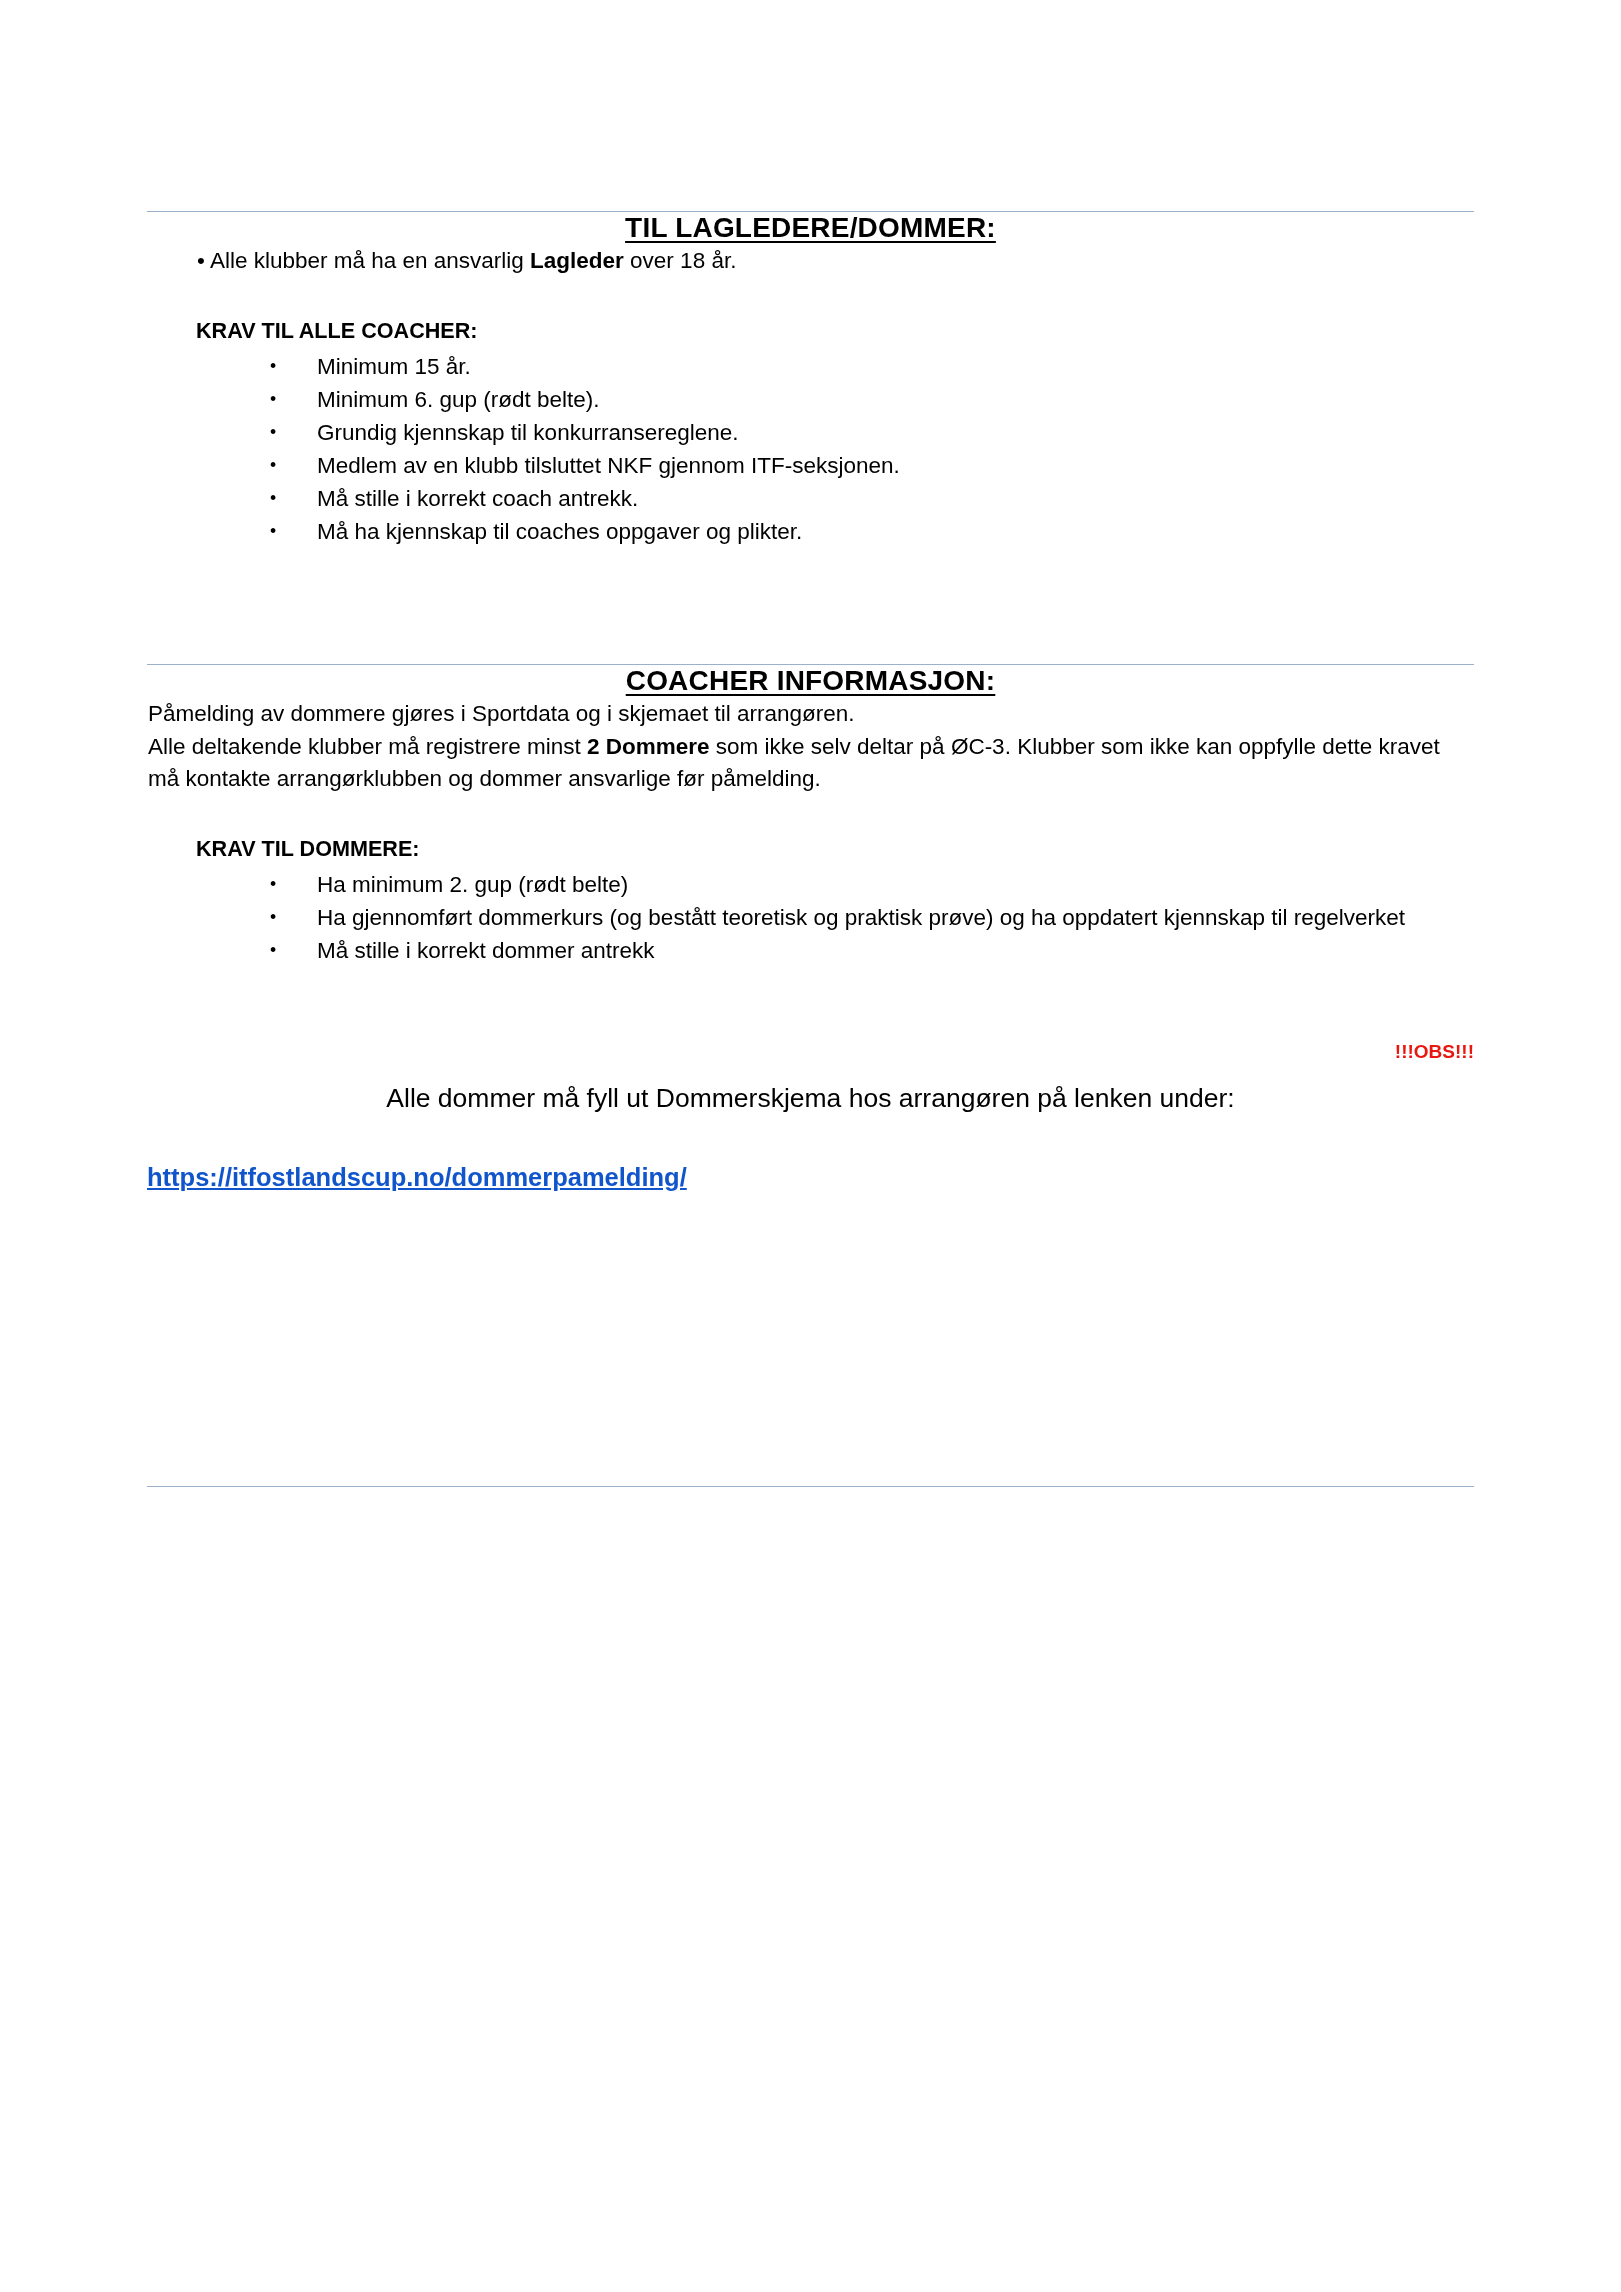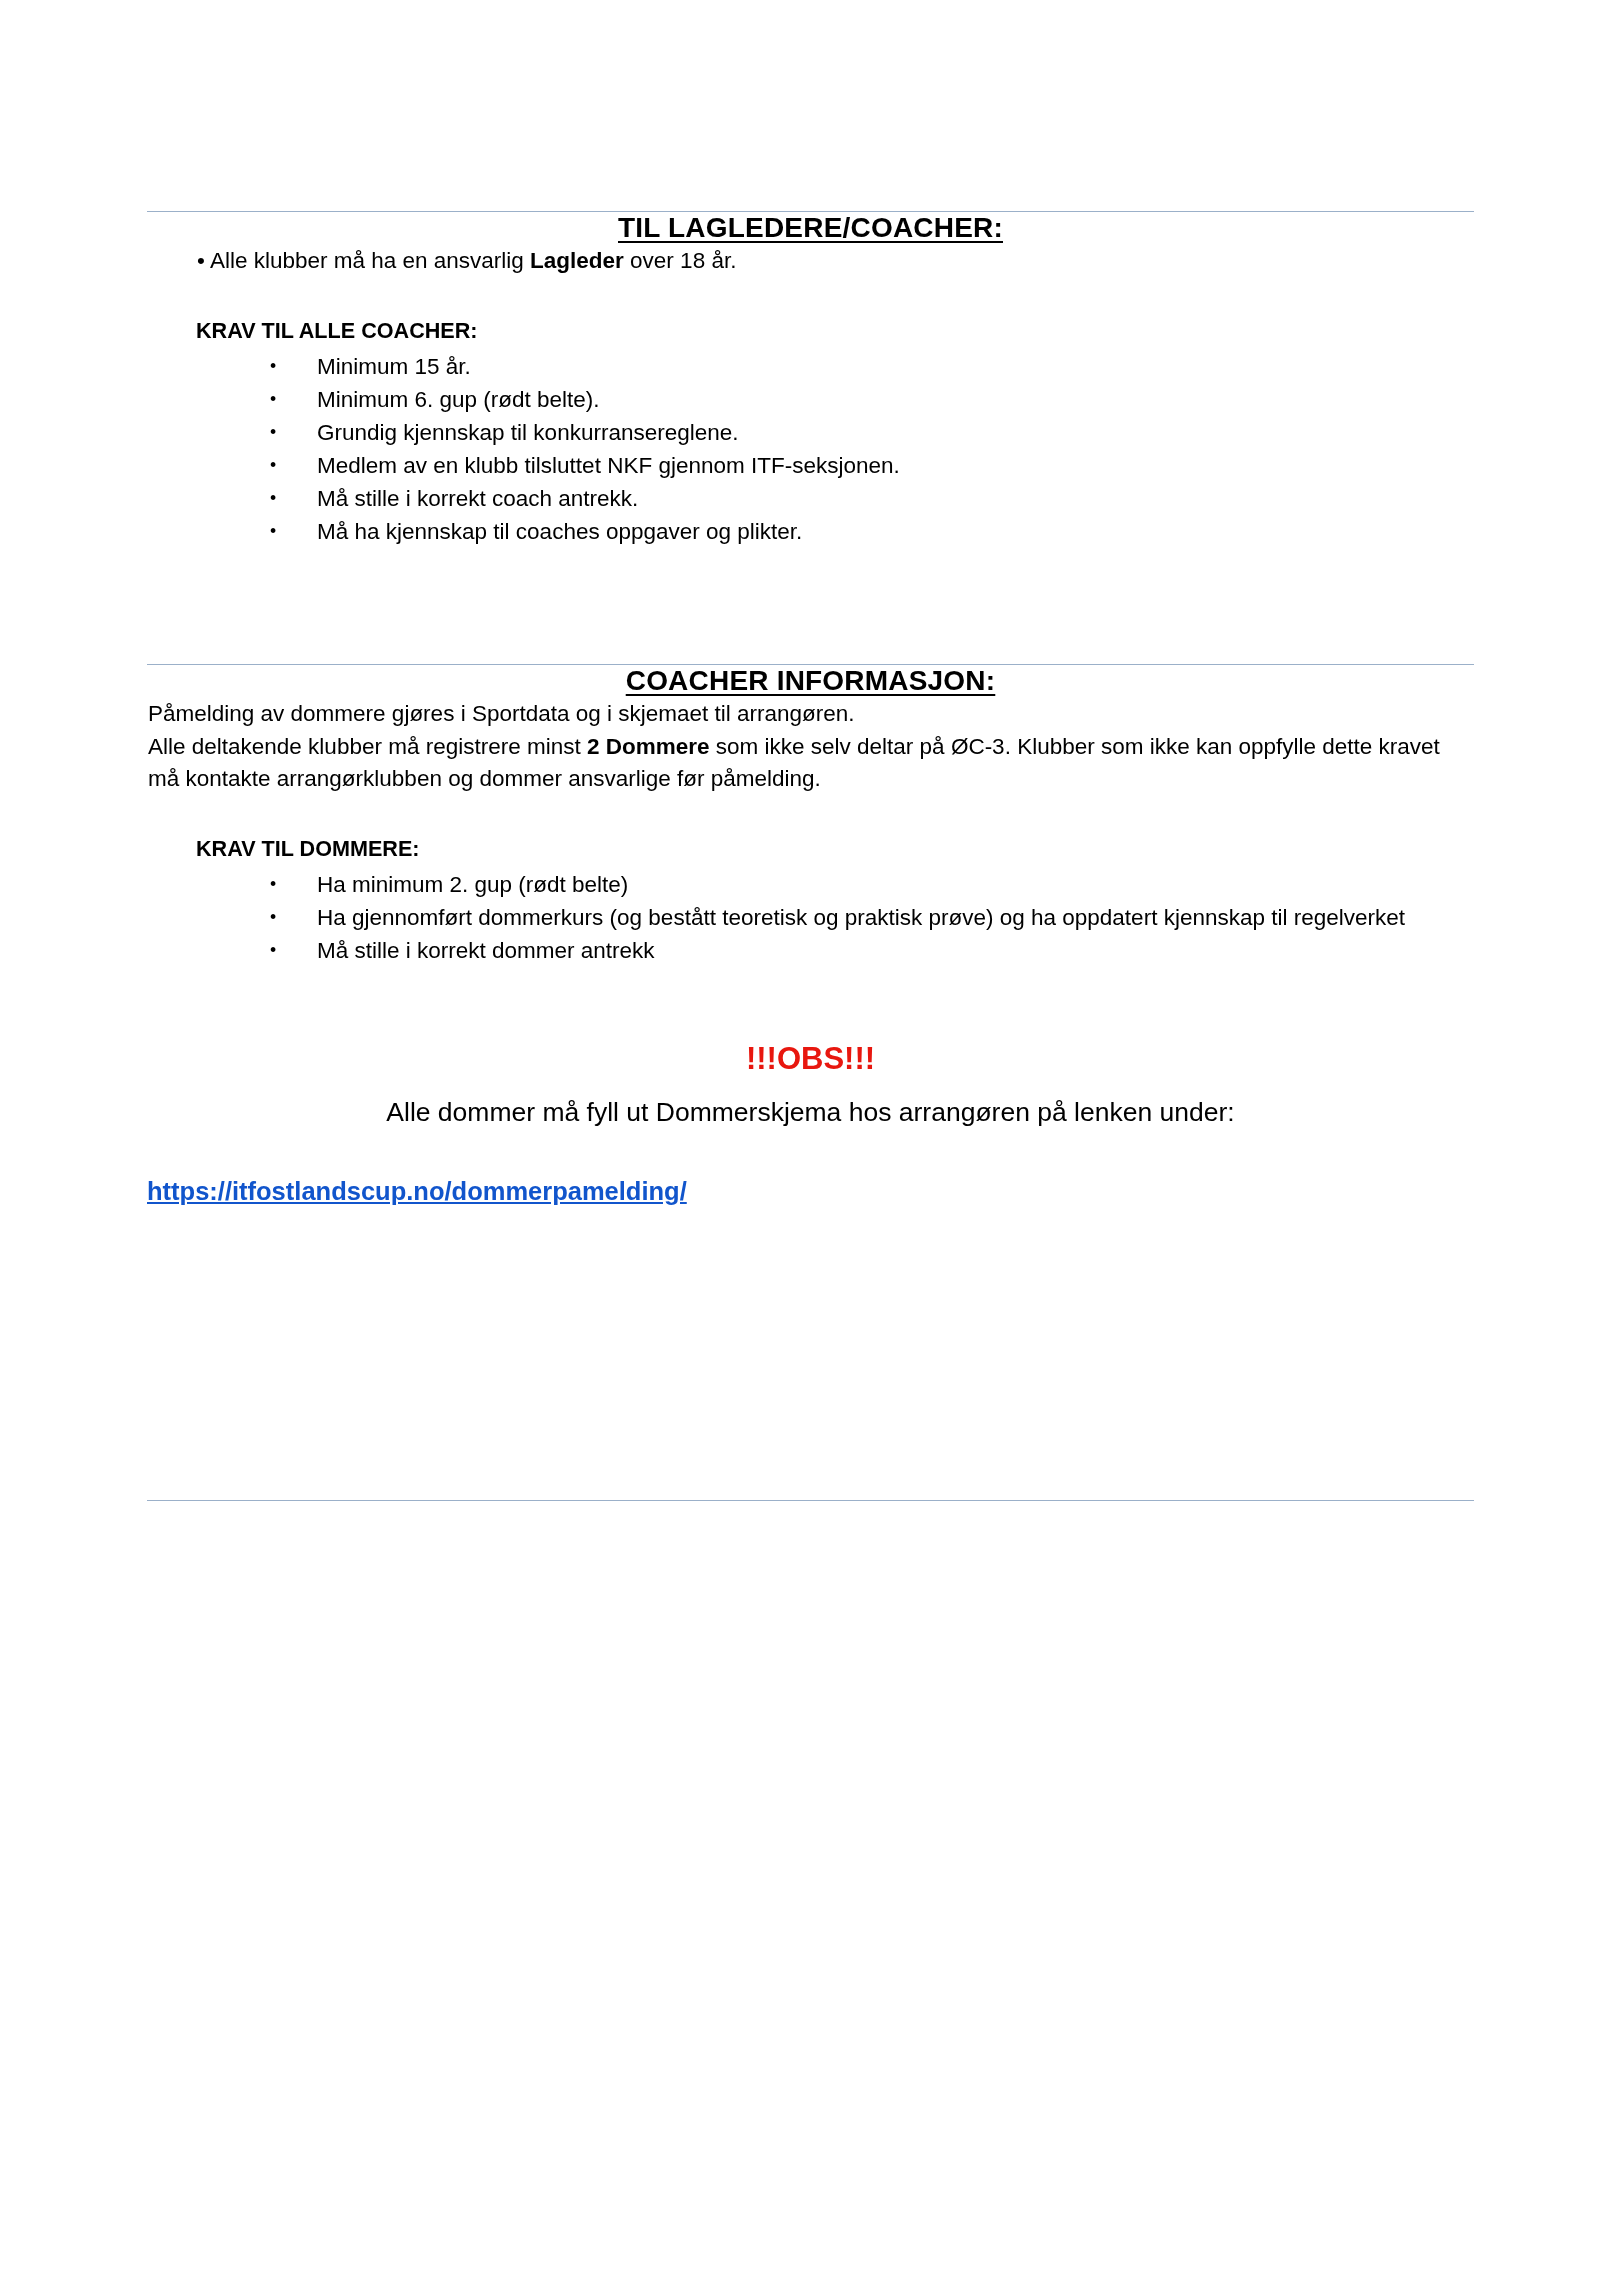--- a/index.html
+++ b/index.html
@@ -81,24 +81,24 @@
     top: 0;
     font-size: 17.6px;
     line-height: 1.85;
   }
   b { font-weight: bold; }
 
   .para-dommer-1 { margin-top: 51px; padding-left: 0; }
   .para-dommer-2 { margin-top: 35px; padding-left: 0; }
 
   .obs {
-    text-align: center;
+    text-align: right;
     color: #e8170f;
     font-weight: bold;
-    font-size: 31px;
+    font-size: 19px;
     margin: 0;
     padding-top: 74px;
   }
   .obs-line {
     text-align: center;
     font-weight: normal;
     font-size: 26.5px;
     margin: 0;
     padding-top: 19.6px;
   }
@@ -113,21 +113,21 @@
     text-decoration: underline;
   }
 </style>
 </head>
 <body>
 
 <div class="page">
 
   <hr class="rule rule-top">
 
-  <h1 class="section-title title-lagledere">TIL LAGLEDERE/COACHER:</h1>
+  <h1 class="section-title title-lagledere">TIL LAGLEDERE/DOMMER:</h1>
 
   <p class="body-text para-lagleder"><span>• Alle klubber må ha en ansvarlig </span><b>Lagleder</b><span> over 18 år.</span></p>
 
   <p class="krav-heading krav-coach">KRAV TIL ALLE COACHER:</p>
 
   <ul class="bullets">
     <li><span class="dot">•</span><span>Minimum 15 år.</span></li>
     <li><span class="dot">•</span><span>Minimum 6. gup (rødt belte).</span></li>
     <li><span class="dot">•</span><span>Grundig kjennskap til konkurransereglene.</span></li>
     <li><span class="dot">•</span><span>Medlem av en klubb tilsluttet NKF gjennom ITF-seksjonen.</span></li>

